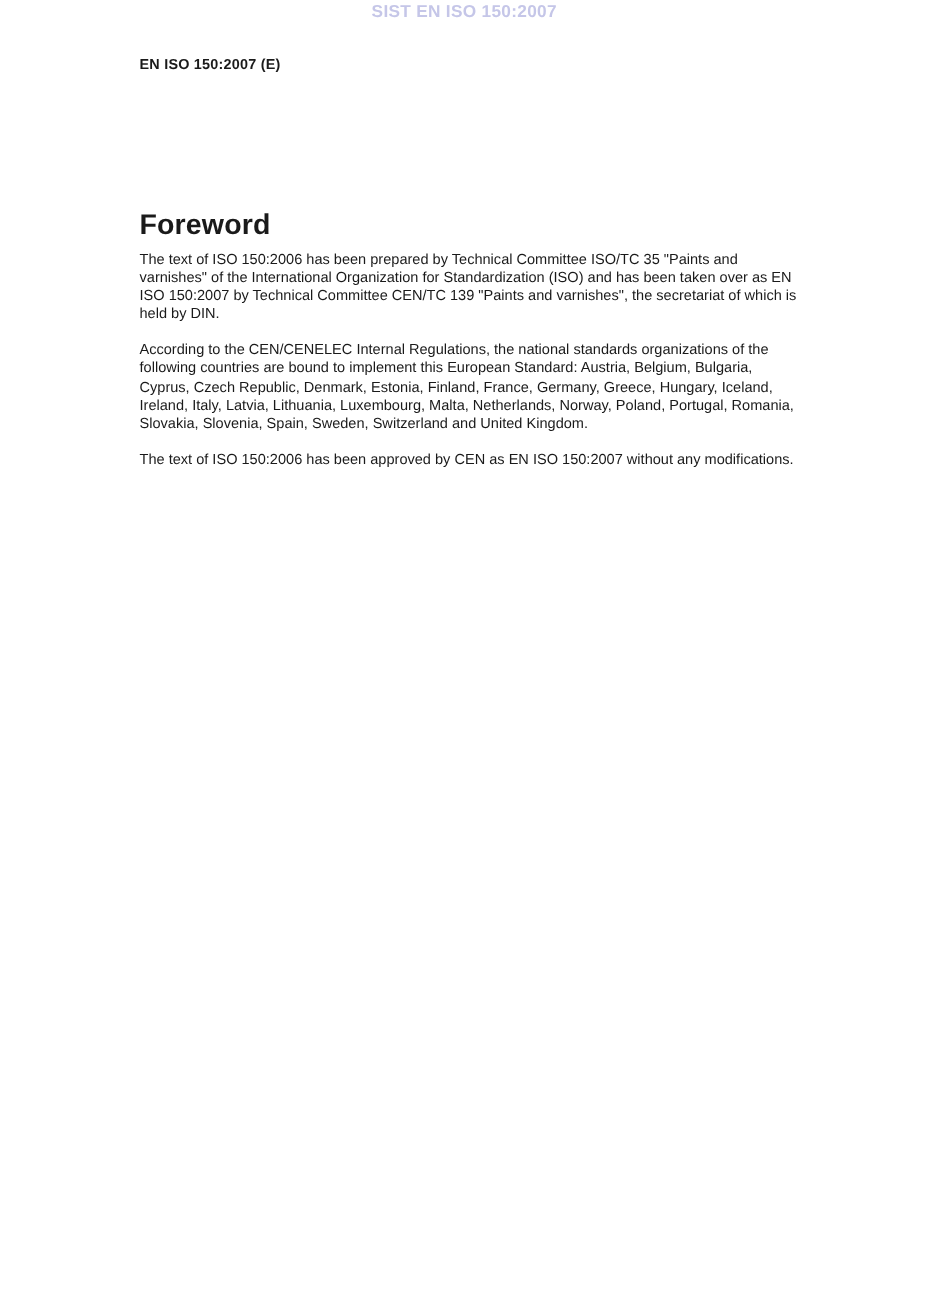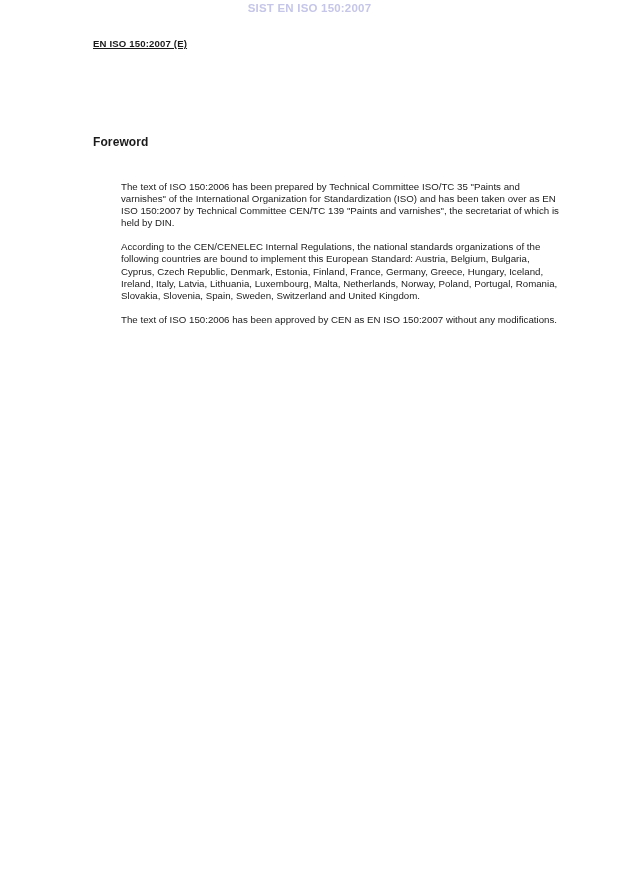--- a/index.html
+++ b/index.html
@@ -40,38 +40,36 @@
     width: 442px;
   }
 
   .doc-header {
     position: absolute;
     top: 38px;
     left: 0;
     font-size: 9.6px;
     font-weight: bold;
     letter-spacing: 0.15px;
-    text-decoration: underline;
   }
 
   .section-title {
     position: absolute;
     top: 127px;
     left: 0;
-    font-size: 12px;
+    font-size: 19px;
     font-weight: bold;
     letter-spacing: 0.1px;
   }
 
   .body-block {
     position: absolute;
-    top: 181px;
+    top: 168px;
     left: 0;
     width: 442px;
-    margin-left: 28px;
   }
 
   p.para {
     margin: 0 0 12px 0;
     font-size: 9.7px;
     line-height: 12.1px;
     text-align: left;
     letter-spacing: 0.01px;
   }
 

